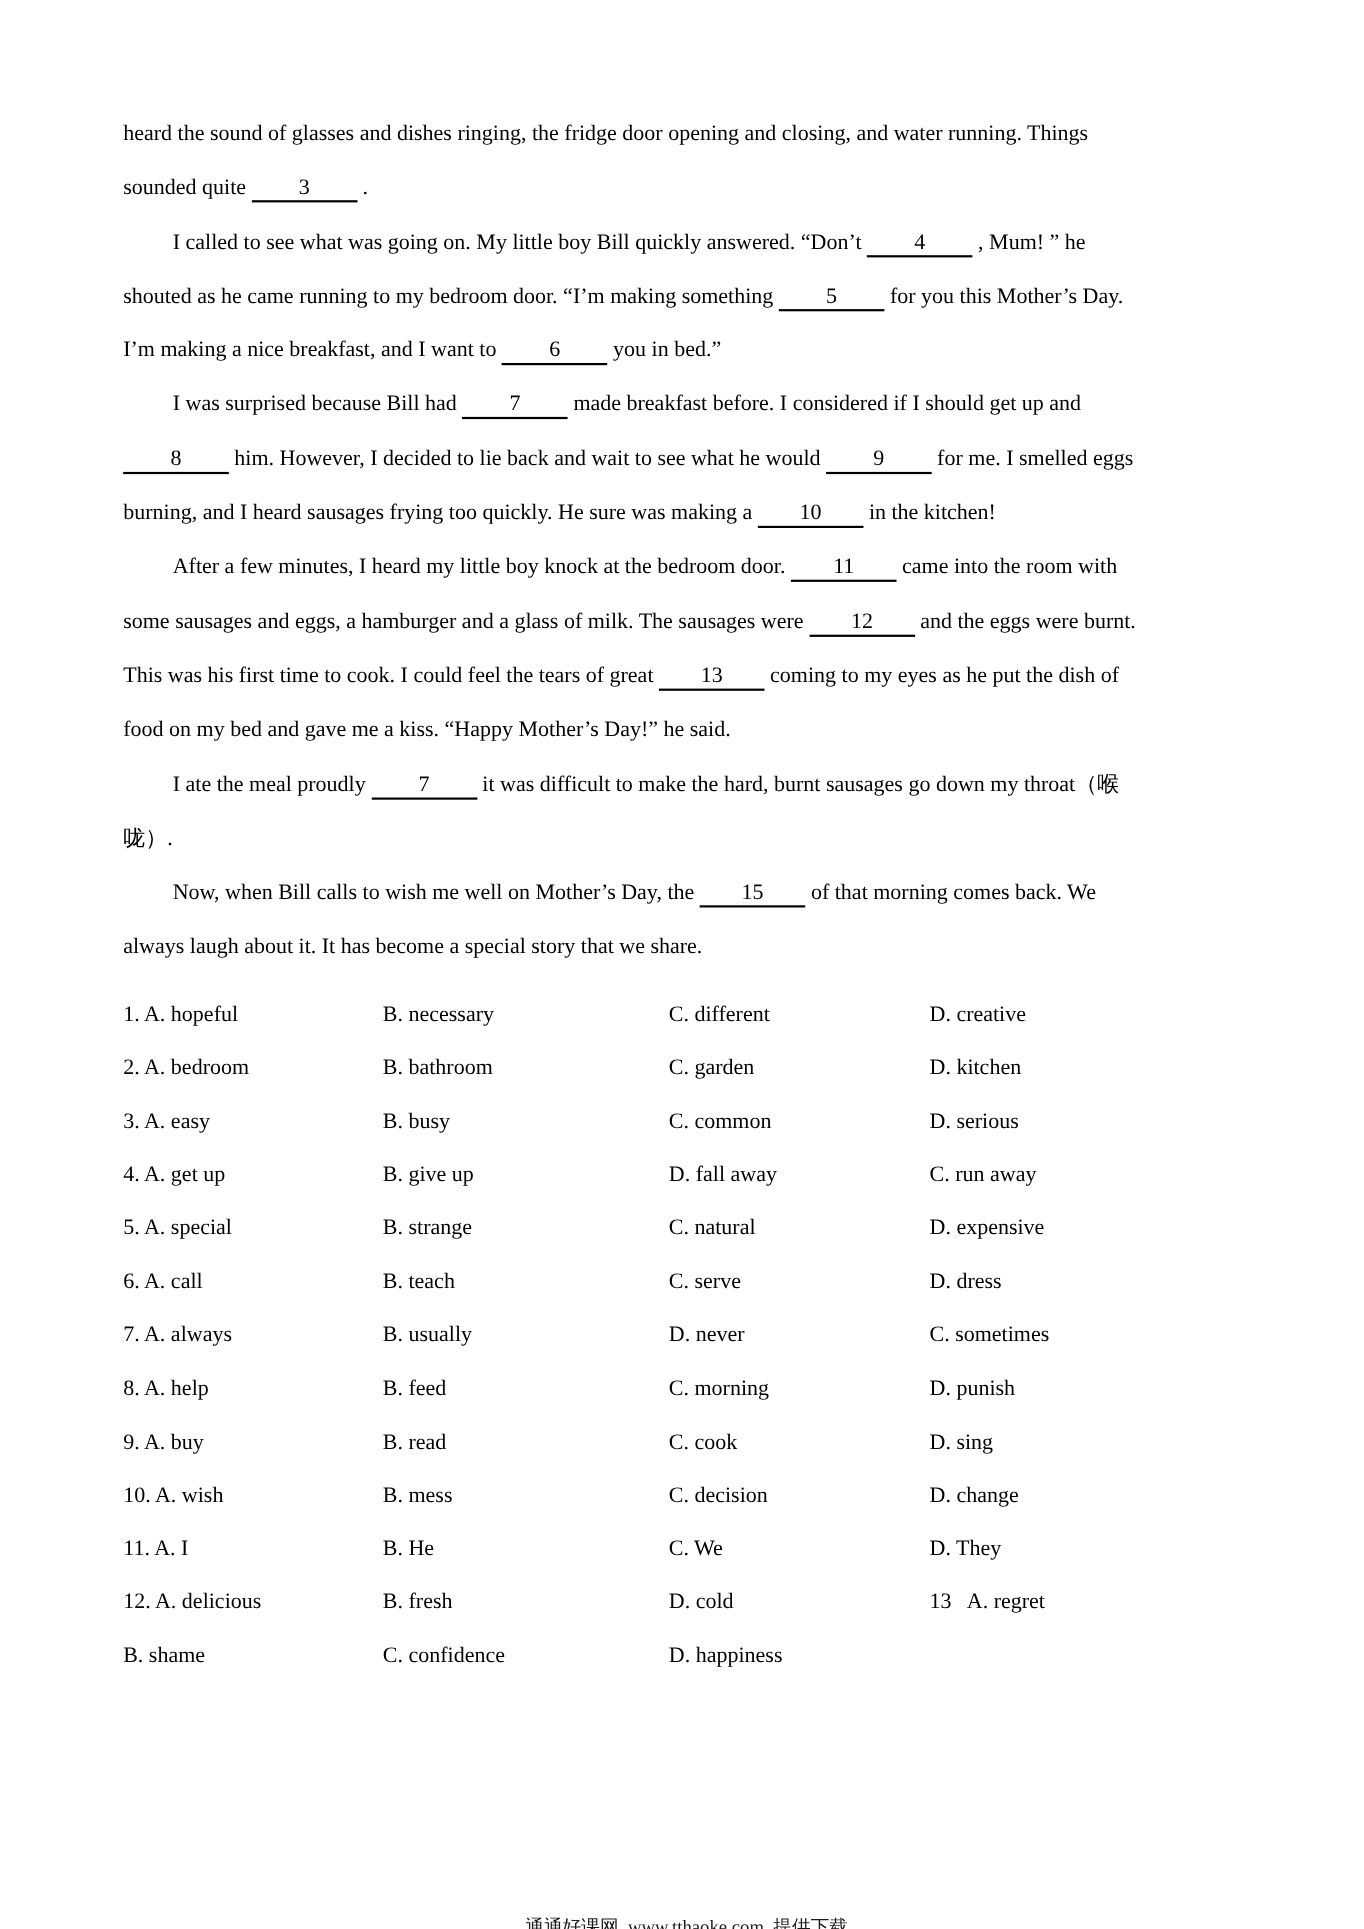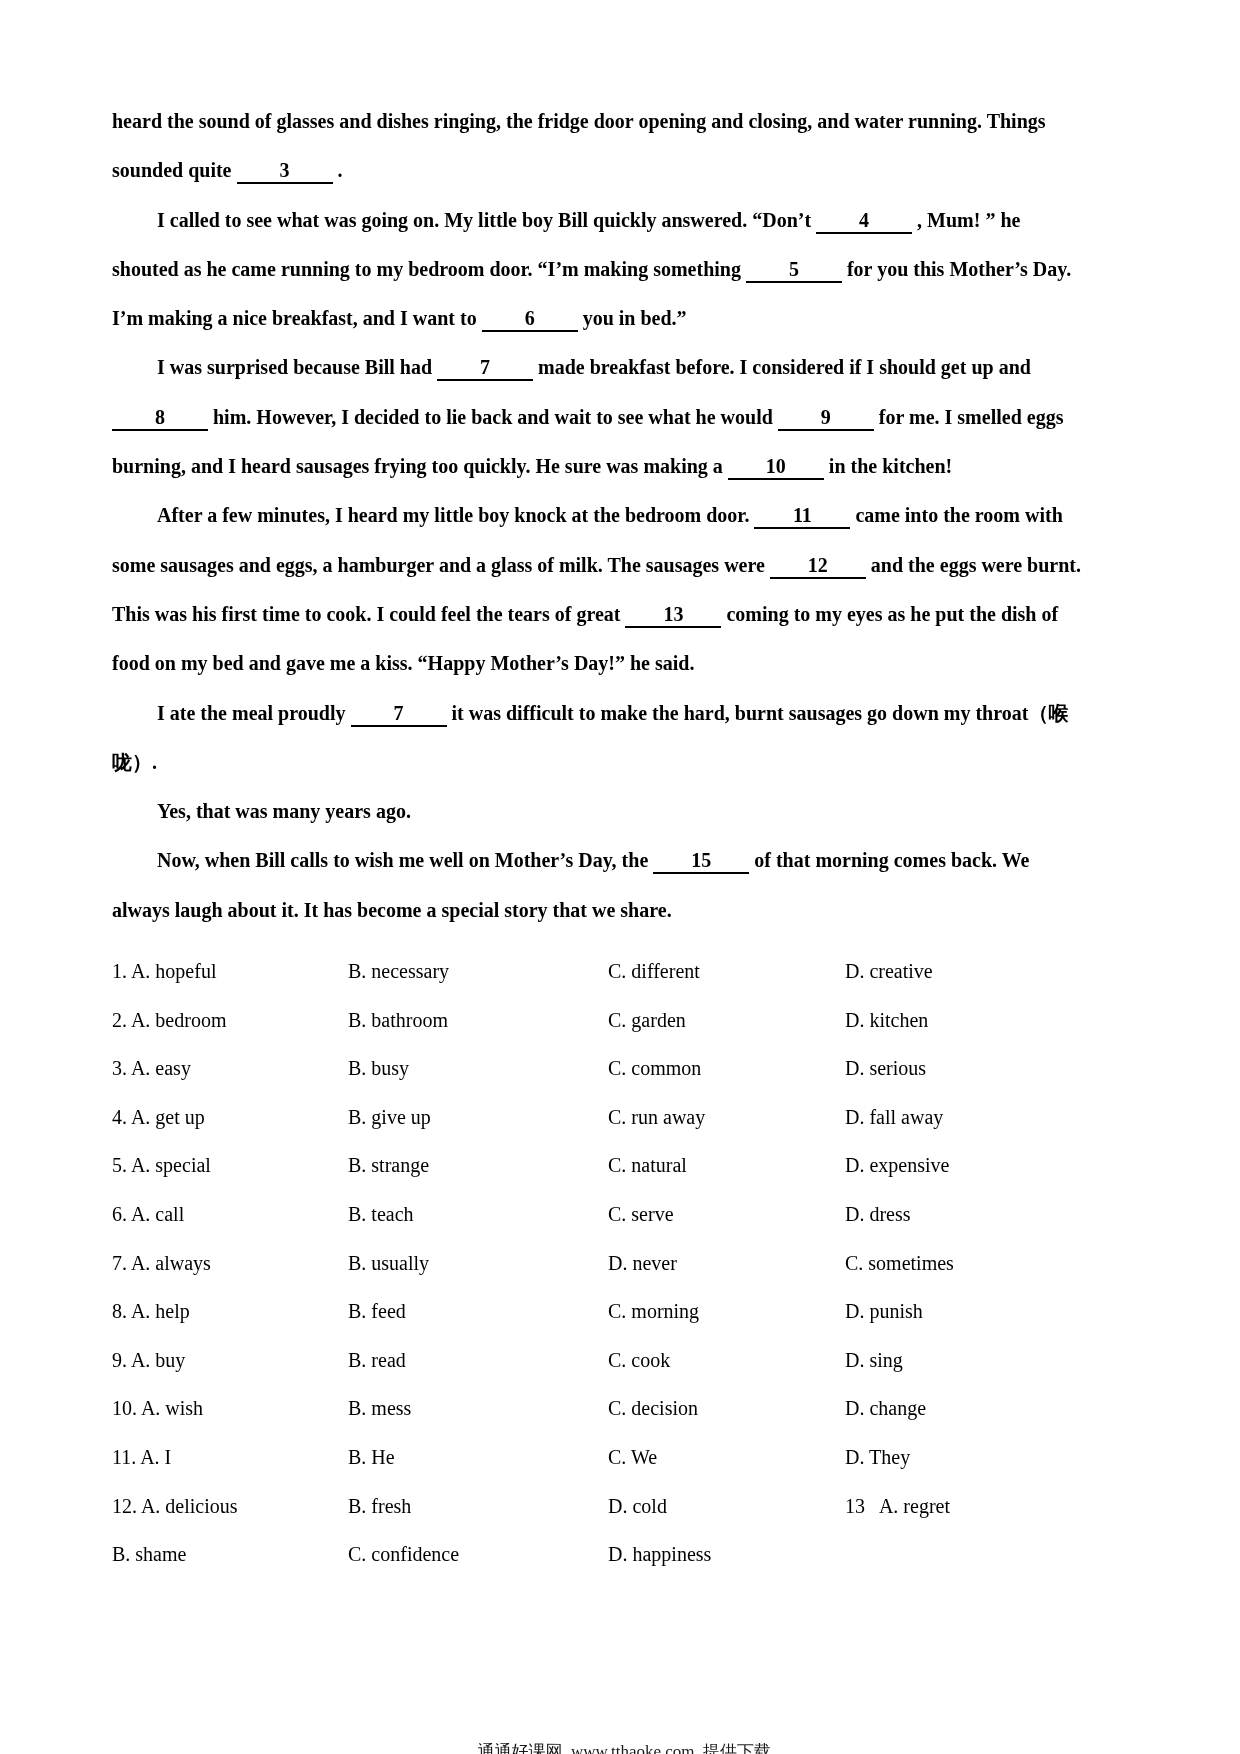--- a/index.html
+++ b/index.html
@@ -19,21 +19,20 @@
     position: absolute;
     top: 97px;
     left: 112px;
     width: 1080px;
   }
   .passage .line {
     height: 49.3px;
     line-height: 49.3px;
     font-size: 20px;
     white-space: pre;
-    font-weight: bold;
   }
   .passage .line.indent {
     padding-left: 45px;
   }
   .blank {
     display: inline-block;
     width: 96px;
     text-align: center;
     border-bottom: 2px solid #000;
     line-height: 23px;
@@ -75,41 +74,40 @@
       <div class="line"><span>I’m making a nice breakfast, and I want to </span><span class="blank">6</span><span> you in bed.”</span></div>
       <div class="line indent"><span>I was surprised because Bill had </span><span class="blank">7</span><span> made breakfast before. I considered if I should get up and</span></div>
       <div class="line"><span class="blank">8</span><span> him. However, I decided to lie back and wait to see what he would </span><span class="blank">9</span><span> for me. I smelled eggs</span></div>
       <div class="line"><span>burning, and I heard sausages frying too quickly. He sure was making a </span><span class="blank">10</span><span> in the kitchen!</span></div>
       <div class="line indent"><span>After a few minutes, I heard my little boy knock at the bedroom door. </span><span class="blank">11</span><span> came into the room with</span></div>
       <div class="line"><span>some sausages and eggs, a hamburger and a glass of milk. The sausages were </span><span class="blank">12</span><span> and the eggs were burnt.</span></div>
       <div class="line"><span>This was his first time to cook. I could feel the tears of great </span><span class="blank">13</span><span> coming to my eyes as he put the dish of</span></div>
       <div class="line"><span>food on my bed and gave me a kiss. “Happy Mother’s Day!” he said.</span></div>
       <div class="line indent"><span>I ate the meal proudly </span><span class="blank">7</span><span> it was difficult to make the hard, burnt sausages go down my throat（喉</span></div>
       <div class="line"><span>咙）.</span></div>
-      <div class="line indent"><span>Yes, that was many years ago.</span></div>
       <div class="line indent"><span>Now, when Bill calls to wish me well on Mother’s Day, the </span><span class="blank">15</span><span> of that morning comes back. We</span></div>
       <div class="line"><span>always laugh about it. It has become a special story that we share.</span></div>
     </div>
   <div class="options" id="options">
       <div class="opt-cell">1. A. hopeful</div>
       <div class="opt-cell">B. necessary</div>
       <div class="opt-cell">C. different</div>
       <div class="opt-cell">D. creative</div>
       <div class="opt-cell">2. A. bedroom</div>
       <div class="opt-cell">B. bathroom</div>
       <div class="opt-cell">C. garden</div>
       <div class="opt-cell">D. kitchen</div>
       <div class="opt-cell">3. A. easy</div>
       <div class="opt-cell">B. busy</div>
       <div class="opt-cell">C. common</div>
       <div class="opt-cell">D. serious</div>
       <div class="opt-cell">4. A. get up</div>
       <div class="opt-cell">B. give up</div>
+      <div class="opt-cell">D. fall away</div>
       <div class="opt-cell">C. run away</div>
-      <div class="opt-cell">D. fall away</div>
       <div class="opt-cell">5. A. special</div>
       <div class="opt-cell">B. strange</div>
       <div class="opt-cell">C. natural</div>
       <div class="opt-cell">D. expensive</div>
       <div class="opt-cell">6. A. call</div>
       <div class="opt-cell">B. teach</div>
       <div class="opt-cell">C. serve</div>
       <div class="opt-cell">D. dress</div>
       <div class="opt-cell">7. A. always</div>
       <div class="opt-cell">B. usually</div>

